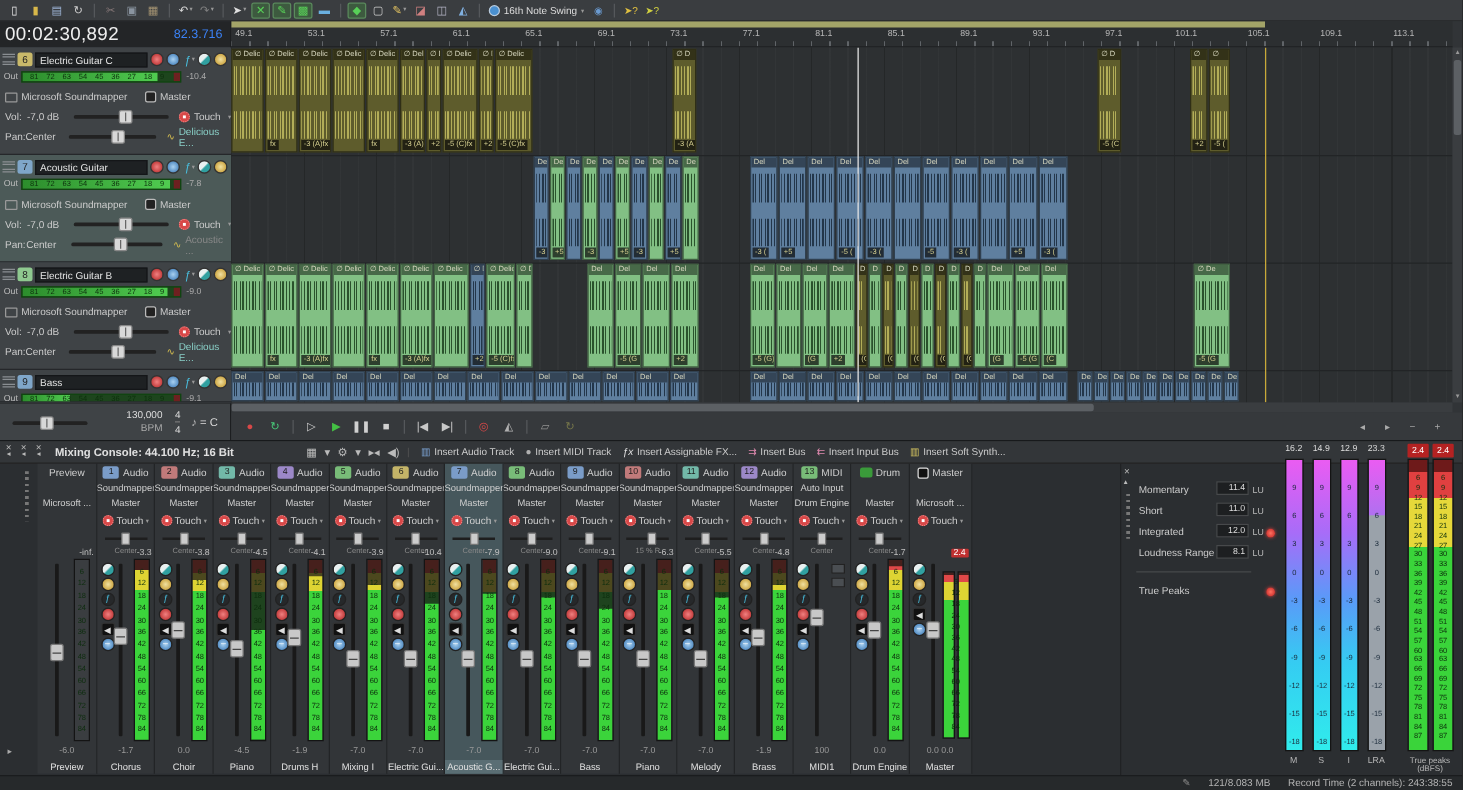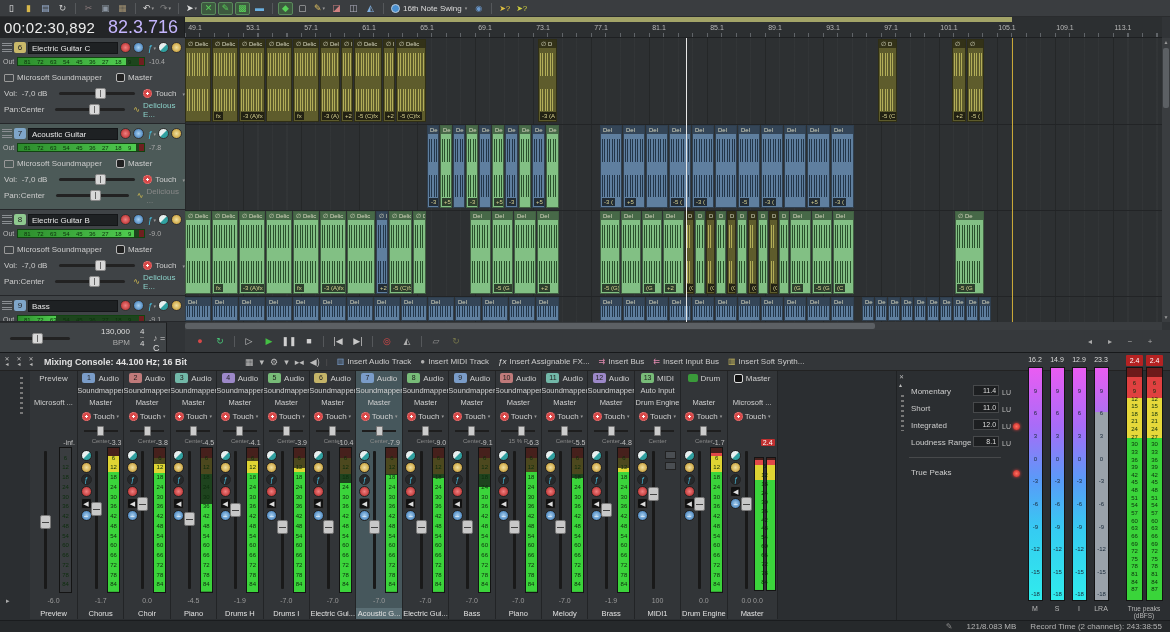--- a/index.html
+++ b/index.html
@@ -8,21 +8,21 @@
 
 #toolbar{position:absolute;left:0;top:0;width:1170px;height:17px;background:#3a3d40;border-bottom:1px solid #2a2c2e;display:flex;align-items:center;padding-left:3px}
 .tbtn{display:inline-flex;align-items:center;justify-content:center;width:15px;height:13px;margin:0 1px;font-size:9px;line-height:13px;cursor:default;border-radius:2px}
 .tbtn.hl{background:#3d5a3f;border:1px solid #5a8a5c}
 .tsep{width:1px;height:11px;background:#55585b;margin:0 4px}
 .dd{font-size:5px;color:#999;margin-left:1px}
 #swingbox{display:flex;align-items:center;margin:0 3px;font-size:8px;color:#ddd}
 
 #timecode{position:absolute;left:0;top:17px;width:185px;height:21px;background:#232527;display:flex;align-items:center;border-right:1px solid #1c1e20}
 #tc-time{font-size:15px;color:#eee;padding-left:4px;letter-spacing:.3px}
-#tc-beats{font-size:18px;color:#c4b5fd;margin-left:auto;padding-right:6px}
+#tc-beats{font-size:10px;color:#3b82f6;margin-left:auto;padding-right:6px}
 
 #ruler{position:absolute;left:185px;top:17px;width:977px;height:21px;background:#2c2f31;overflow:hidden;border-bottom:1px solid #1e2022}
 #loopbar{position:absolute;left:0;top:0;height:5px;background:#a3a468}
 .rtick{position:absolute;top:7px;font-size:7px;color:#b8b8b8;transform:translateX(-50%)}
 #rulerticks{position:absolute;left:0;bottom:0;height:4px;width:100%;background:repeating-linear-gradient(90deg,#606468 0 1px,transparent 1px 14.5px)}
 
 #trackpanel{position:absolute;left:0;top:38px;width:185px;height:284px;background:#3f4346;border-right:1px solid #1c1e20}
 .thdr{position:absolute;left:0;width:185px;background:#3f4346;border-bottom:1px solid #25272a;overflow:hidden}
 .thdr.sel{background:#4c5a58}
 .trow{position:absolute;left:0;width:185px;display:flex;align-items:center}
@@ -56,21 +56,21 @@
 .wva{top:16%;height:28%}.wvb{bottom:12%;height:28%}.wvc{top:38%;height:50%}
 .cft{position:absolute;bottom:1px;left:1px;background:rgba(8,8,8,.7);color:#d6d090;font-size:6px;line-height:8px;padding:0 2px;white-space:nowrap}
 #playhead{position:absolute;top:0;bottom:0;width:1px;background:#e8e8e8}
 #loopend{position:absolute;top:0;bottom:0;width:1px;background:#c8a838}
 
 #vscroll{position:absolute;right:0;top:38px;width:8px;height:284px;background:#3a3d40}
 #vthumb{position:absolute;left:1px;right:1px;top:10px;height:60px;background:#5c6064;border-radius:2px}
 .scrarrow{position:absolute;left:0;width:8px;height:9px;font-size:5px;color:#999;text-align:center;line-height:9px}
 #hscroll{position:absolute;left:185px;top:322px;width:977px;height:8px;background:#3a3d40}
 #hthumb{position:absolute;top:1px;bottom:1px;left:0;width:690px;background:#5c6064;border-radius:2px}
-#bottomleft{position:absolute;left:0;top:322px;width:167px;height:30px;background:#3f4346;border-right:1px solid #1c1e20;border-top:1px solid #2a2c2e}
+#bottomleft{position:absolute;left:0;top:322px;width:185px;height:30px;background:#3f4346;border-right:1px solid #1c1e20;border-top:1px solid #2a2c2e}
 #transport{position:absolute;left:185px;top:330px;width:985px;height:22px;background:#36393c;display:flex;align-items:center;padding-left:5px}
 .trbtn{display:inline-flex;align-items:center;justify-content:center;min-width:16px;height:14px;margin:0 2px;font-size:9px}
 
 #mixer{position:absolute;left:0;top:352px;width:1170px;height:268px;background:#2b2e31;border-top:1px solid #17191b}
 #mixhead{position:absolute;left:0;top:0;width:1170px;height:18px;background:#333639;border-bottom:1px solid #222;display:flex;align-items:center;font-size:8px}
 .xgrp{display:flex;flex-direction:column;align-items:center;width:10px;margin-left:2px;font-size:6px;color:#bbb;line-height:5px}
 #mixtitle{font-size:9px;font-weight:bold;color:#e0e0e0;margin-left:8px}
 .mhicon{margin-left:6px;color:#bbb;font-size:9px}
 .insbtn{display:flex;align-items:center;margin-left:9px;color:#ccc;white-space:nowrap}
 .insico{margin-right:3px;font-size:8px}
@@ -287,21 +287,21 @@
           <div class="tlab" style="margin-left: 3px;">Touch</div>
           <div class="dd" style="margin-left: 6px;">▾</div>
         </div>
         <div class="trow" style="top: 65px; height: 13px;">
           <div class="tlab" style="padding-left: 4px; width: 22px;">Pan:</div>
           <div class="tlab" style="width: 36px;">Center</div>
           <div class="slid" style="width: 78px; margin-left: 2px;">
             <div class="shandle" style="left: 34px;"></div>
           </div>
           <div class="tlab" style="margin-left: 8px; color: rgb(216, 192, 80);">∿</div>
-          <div class="tlab teal dim" style="margin-left: 3px;">Delicious ...</div>
+          <div class="tlab teal dim" style="margin-left: 3px;">Acoustic ...</div>
         </div>
       </div>
       <div class="thdr" style="top: 172px; height: 86px;">
         <div class="trow" style="top: 3px; height: 13px;">
           <div class="draggrip"></div>
           <div class="tbadge" style="background: rgb(143, 201, 143);">8</div>
           <div class="tname">Electric Guitar B</div>
           <div class="cbt" style="background: radial-gradient(rgb(240, 128, 128), rgb(176, 32, 32)); border: 1px solid rgb(51, 51, 51);"></div>
           <div class="cbt" style="background: radial-gradient(rgb(168, 208, 240), rgb(48, 112, 176)); border: 1px solid rgb(51, 51, 51);"></div>
           <div class="fxg">ƒ</div>
@@ -1307,21 +1307,21 @@
               <div class="smtick" style="top: 84.6px;">54</div>
               <div class="smtick" style="top: 94.3333px;">60</div>
               <div class="smtick" style="top: 104.067px;">66</div>
               <div class="smtick" style="top: 113.8px;">72</div>
               <div class="smtick" style="top: 123.533px;">78</div>
               <div class="smtick" style="top: 133.267px;">84</div>
             </div>
           </div>
           <div class="speak">-3.9</div>
           <div class="sfval">-7.0</div>
-          <div class="slabel">Drums I</div>
+          <div class="slabel">Mixing I</div>
         </div>
         <div class="strip" style="left: 310px; width: 46.4px;">
           <div class="sr" style="top: 1px; height: 12px;">
             <div class="badge" style="background: rgb(196, 180, 104);">6</div>
             <div>Audio</div>
           </div>
           <div class="sr" style="top: 14px; height: 11px; font-size: 7.5px;">Soundmapper</div>
           <div class="sr" style="top: 26px; height: 11px; font-size: 7.5px;">Master</div>
           <div class="sr" style="top: 39px; height: 12px;">
             <div class="gear" style="margin-right: 2px; flex: 0 0 auto;"></div>

